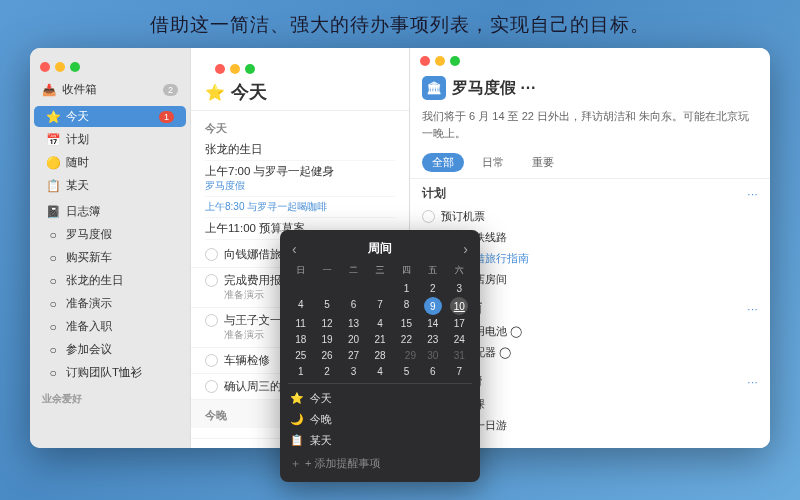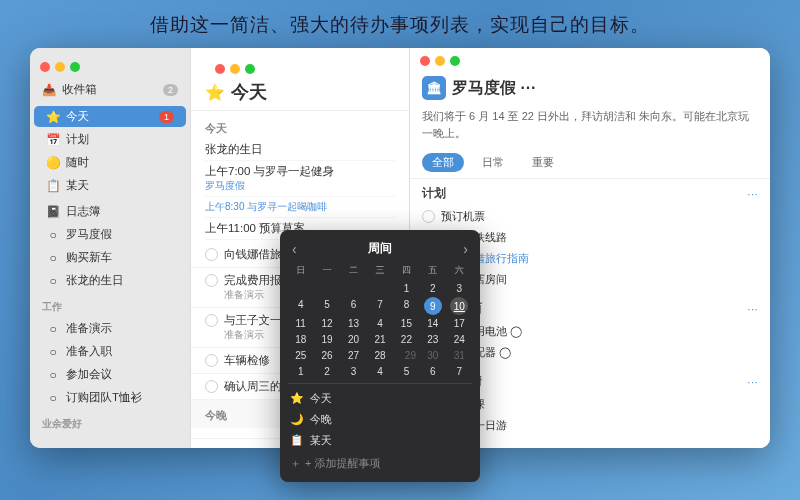--- a/index.html
+++ b/index.html
@@ -385,21 +385,20 @@
     </div>
     <div class="sidebar-item">
       <span class="icon">○</span>
       <span>购买新车</span>
     </div>
     <div class="sidebar-item">
       <span class="icon">○</span>
       <span>张龙的生日</span>
     </div>
 
-    <div class="sidebar-section-label">工作</div>
     <div class="sidebar-item">
       <span class="icon">○</span>
       <span>准备演示</span>
     </div>
     <div class="sidebar-item">
       <span class="icon">○</span>
       <span>准备入职</span>
     </div>
     <div class="sidebar-item">
       <span class="icon">○</span>

